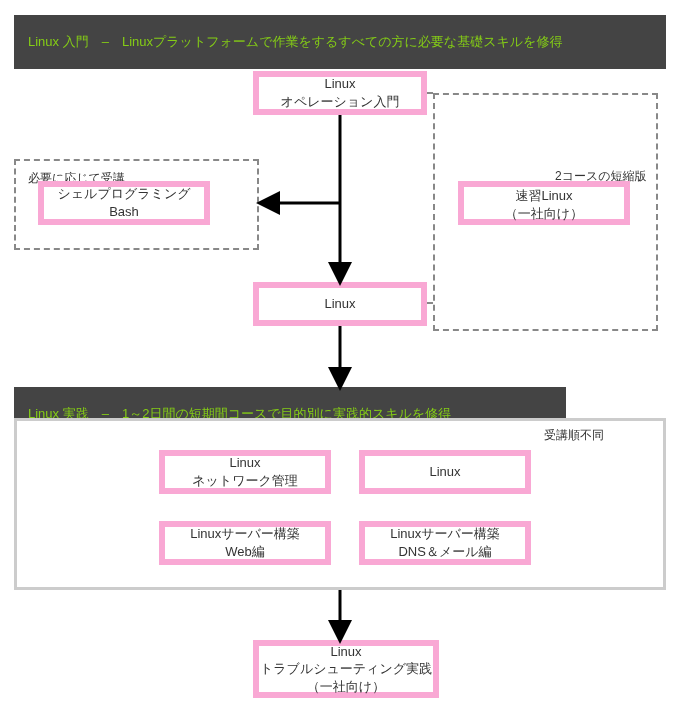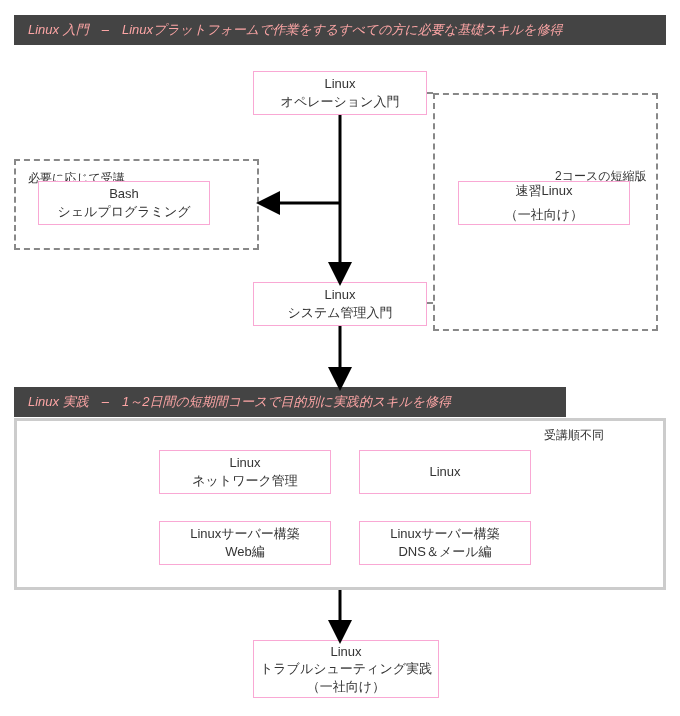--- a/index.html
+++ b/index.html
@@ -12,29 +12,28 @@
     color: #333;
   }
   .canvas {
     position: relative;
     width: 680px;
     height: 716px;
   }
   .section-header {
     position: absolute;
     background: #444;
-    color: #fca5a5;
-    padding: 6px 14px;
+    color: #84cc16;
+    padding: 18px 14px;
     font-size: 13px;
-    font-style: italic;
   }
   .course-box {
     position: absolute;
     background: #fff;
-    border: 1px solid #f9a8d4;
+    border: 6px solid #f9a8d4;
     text-align: center;
     display: flex;
     flex-direction: column;
     justify-content: center;
     line-height: 1.35;
   }
   .dashed-box {
     position: absolute;
     border: 2px dashed #888;
     background: transparent;
@@ -66,34 +65,33 @@
   <div class="section-header" style="left:14px; top:15px; width:652px;">Linux 入門　–　Linuxプラットフォームで作業をするすべての方に必要な基礎スキルを修得</div>
 
   <div class="course-box" style="left:253px; top:71px; width:174px; height:44px;">
     <div>Linux</div>
     <div>オペレーション入門</div>
   </div>
 
   <div class="dashed-box" style="left:14px; top:159px; width:245px; height:91px;"></div>
   <div class="small-label" style="left:26px; top:150px;margin-top:20px;">必要に応じて受講</div>
   <div class="course-box" style="left:38px; top:181px; width:172px; height:44px;">
+    <div>シェルプログラミング</div>
     <div>Bash</div>
-    <div>シェルプログラミング</div>
   </div>
 
   <div class="dashed-box" style="left:433px; top:93px; width:225px; height:238px;"></div>
   <div class="small-label" style="left:553px; top:168px;">2コースの短縮版</div>
   <div class="course-box" style="left:458px; top:181px; width:172px; height:44px;justify-content:space-between;">
     <div>速習Linux</div>
     <div>（一社向け）</div>
   </div>
 
   <div class="course-box" style="left:253px; top:282px; width:174px; height:44px;">
     <div>Linux</div>
-    <div>システム管理入門</div>
   </div>
 
   <div class="section-header" style="left:14px; top:387px; width:552px;">Linux 実践　–　1～2日間の短期間コースで目的別に実践的スキルを修得</div>
 
   <div class="grey-panel" style="left:14px; top:418px; width:652px; height:172px;"></div>
   <div class="small-label" style="left:542px; top:427px;">受講順不同</div>
 
   <div class="course-box" style="left:159px; top:450px; width:172px; height:44px;">
     <div>Linux</div>
     <div>ネットワーク管理</div>

